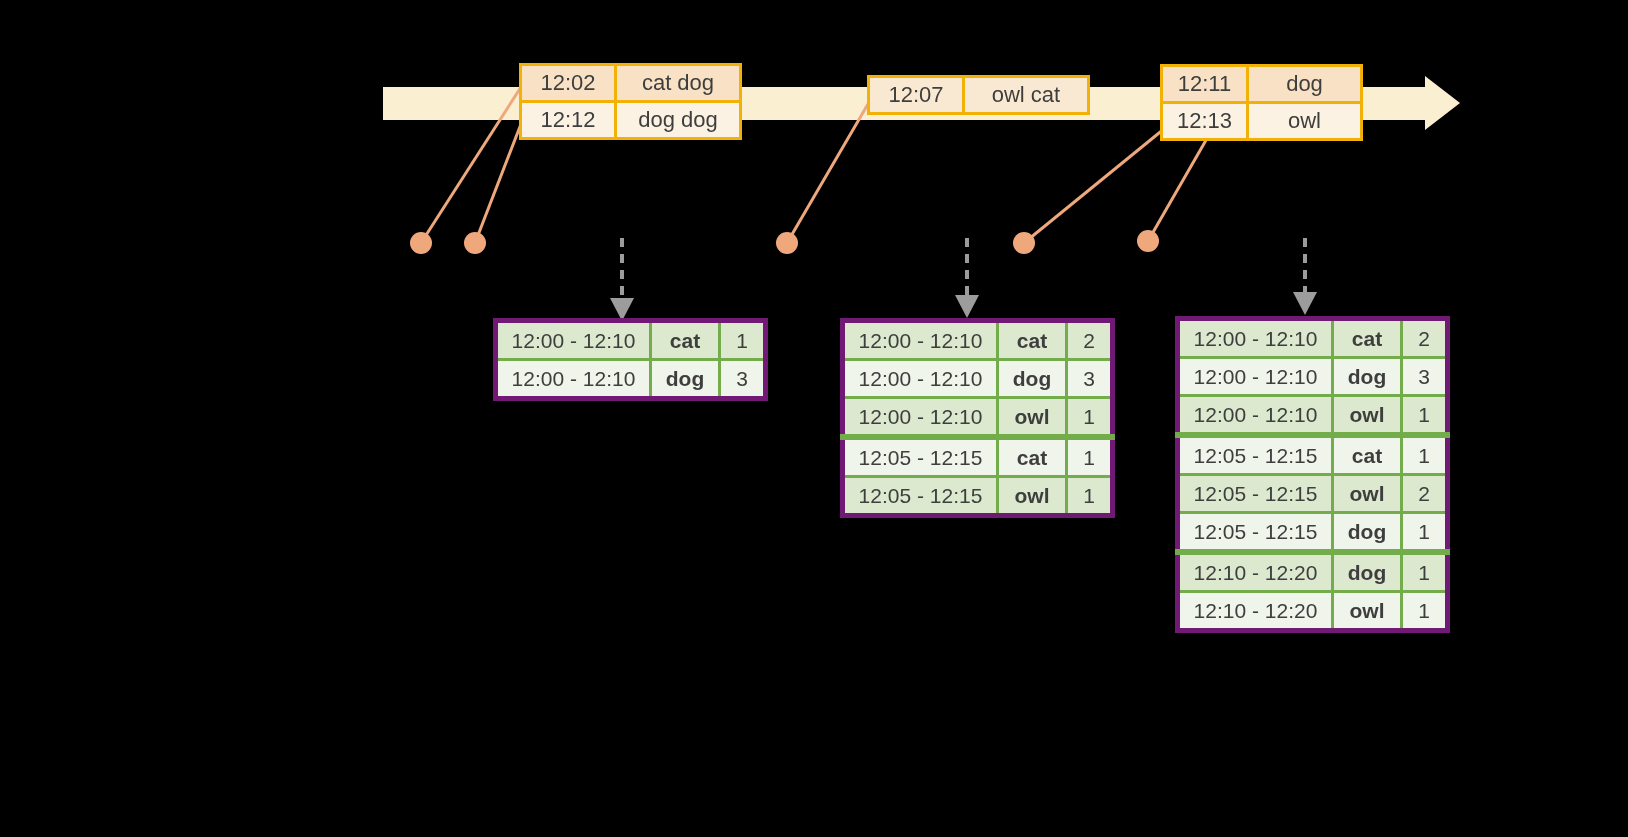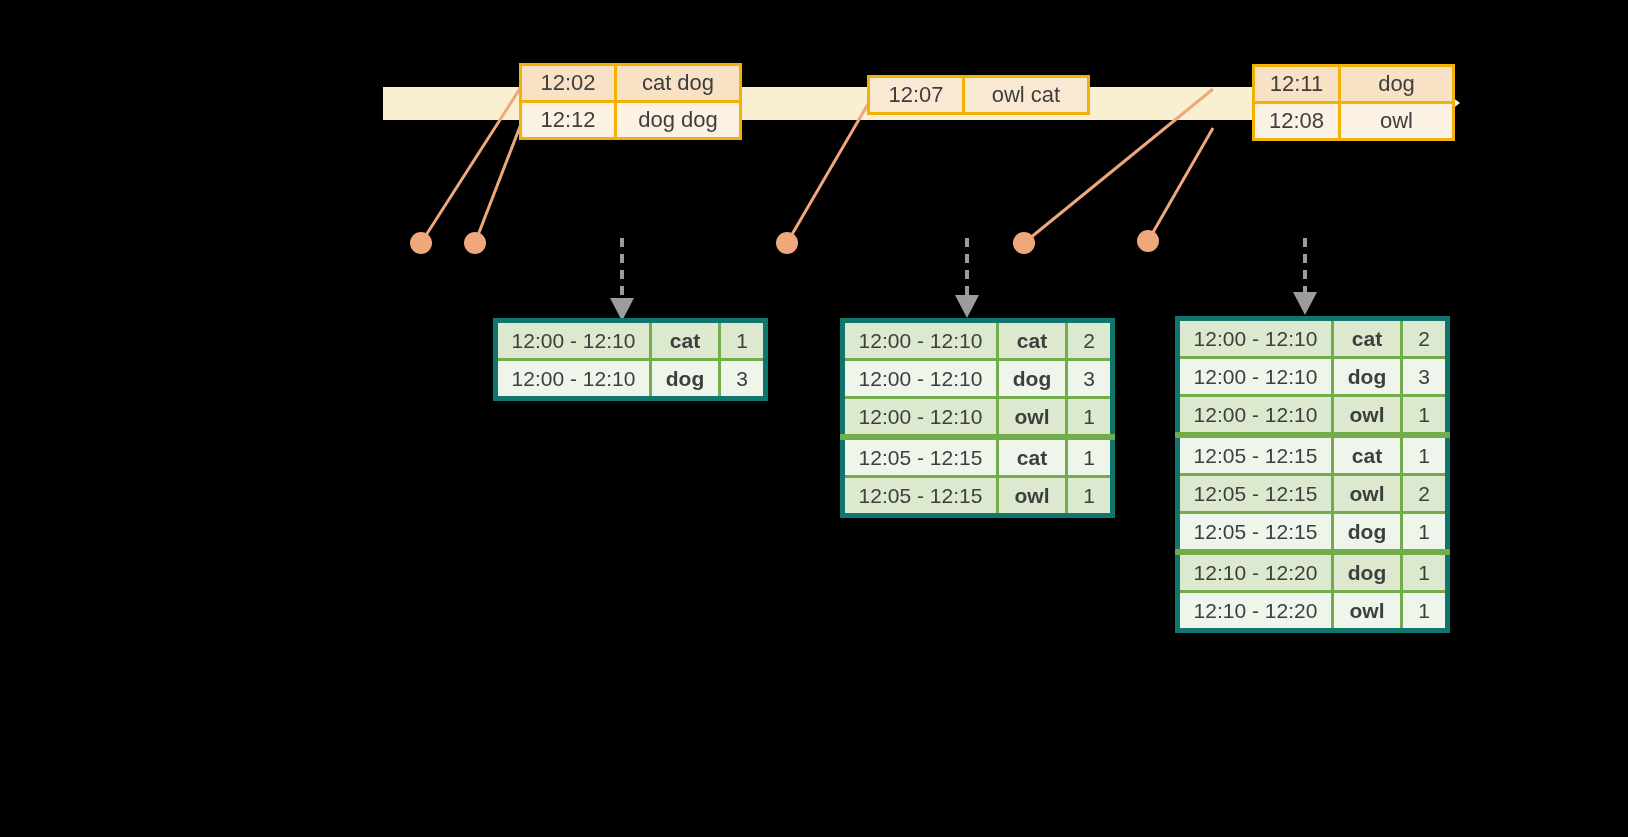--- a/index.html
+++ b/index.html
@@ -27,30 +27,30 @@
     border:3px solid #F2B106; font-size:22px;
   }
   .event-table td {
     border:3px solid #F2B106; height:34px; text-align:center; vertical-align:middle;
     padding:0 6px; white-space:nowrap;
   }
   .event-table .col-time { width:80px; }
   .event-table .col-words { width:110px; }
   #event-table-1 { left:519px; top:63px; }
   #event-table-2 { left:867px; top:75px; }
-  #event-table-3 { left:1252px; top:64px; }
+  #event-table-3 { left:1160px; top:64px; }
   #event-table-3 .col-time { width:71px; }
   #event-table-3 .col-words { width:99px; }
   .event-table tr:nth-child(odd) td { background:#F8E1C4; }
   .event-table tr:nth-child(even) td { background:#FCF2E3; }
   #event-table-2 td { background:#FAE9D2; }
   
   .result-table {
     position:absolute; z-index:3; background:#73AC4B;
-    border:5px solid #0f766e; font-size:21px;
+    border:5px solid #701a75; font-size:21px;
   }
   .result-table td {
     border:3px solid #73AC4B; height:35px; text-align:center; vertical-align:middle;
     padding:0 4px; white-space:nowrap;
   }
   .result-table .col-window { width:143px; }
   .result-table .col-word  { width:58px;font-weight:bold; }
   .result-table .col-count { width:34px; }
   .result-table tr:nth-child(odd) td  { background:#DCE9CE; }
   .result-table tr:nth-child(even) td { background:#EFF5EB; }
@@ -109,21 +109,21 @@
         </tr>
       </tbody>
   </table>
   <table class="event-table" id="event-table-3">
     <tbody>
         <tr>
           <td class="col-time">12:11</td>
           <td class="col-words">dog</td>
         </tr>
         <tr>
-          <td class="col-time">12:08</td>
+          <td class="col-time">12:13</td>
           <td class="col-words">owl</td>
         </tr>
       </tbody>
   </table>
 
   <table class="result-table" id="result-table-1">
     <tbody>
         <tr>
           <td class="col-window">12:00 - 12:10</td>
           <td class="col-word">cat</td>

